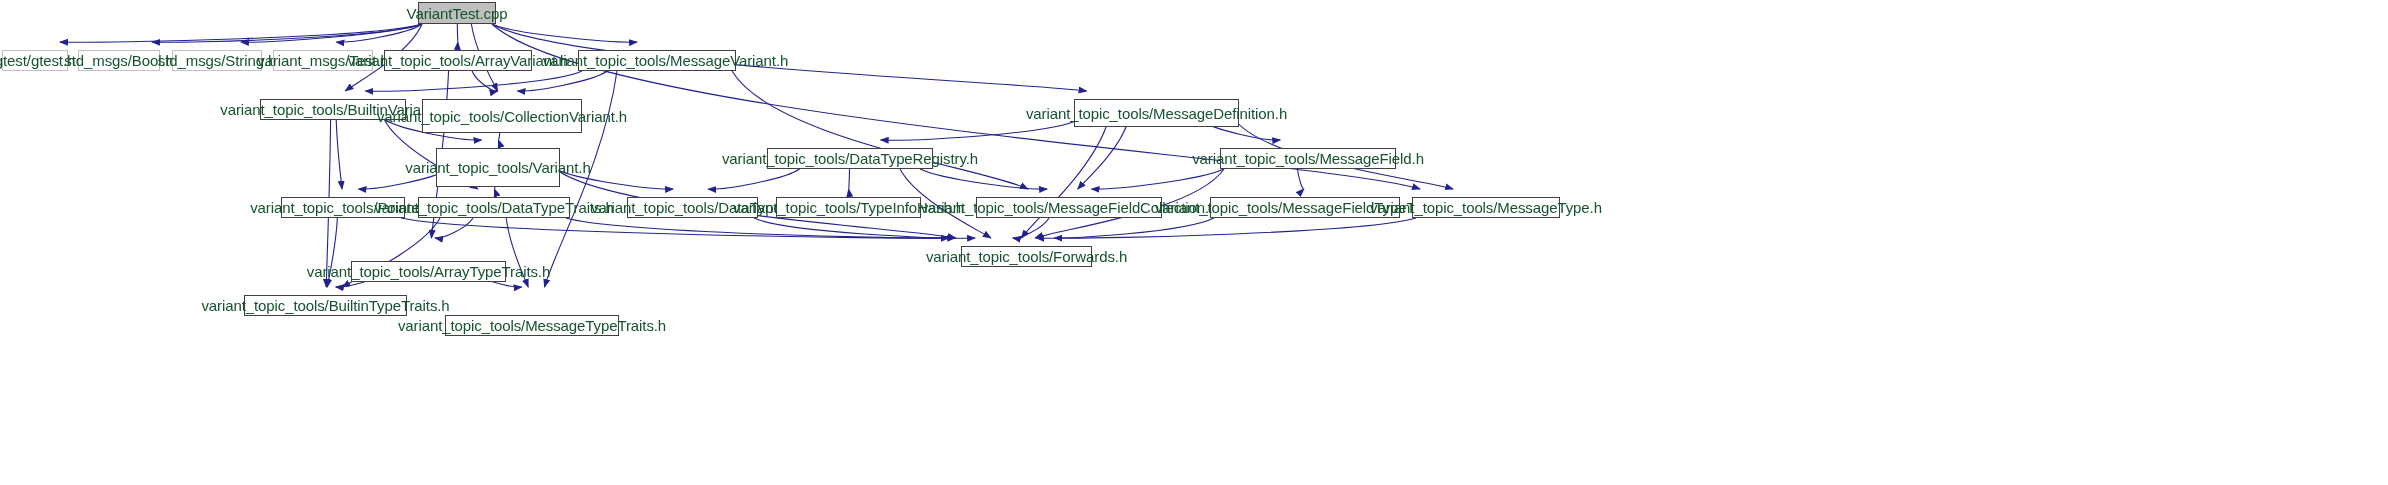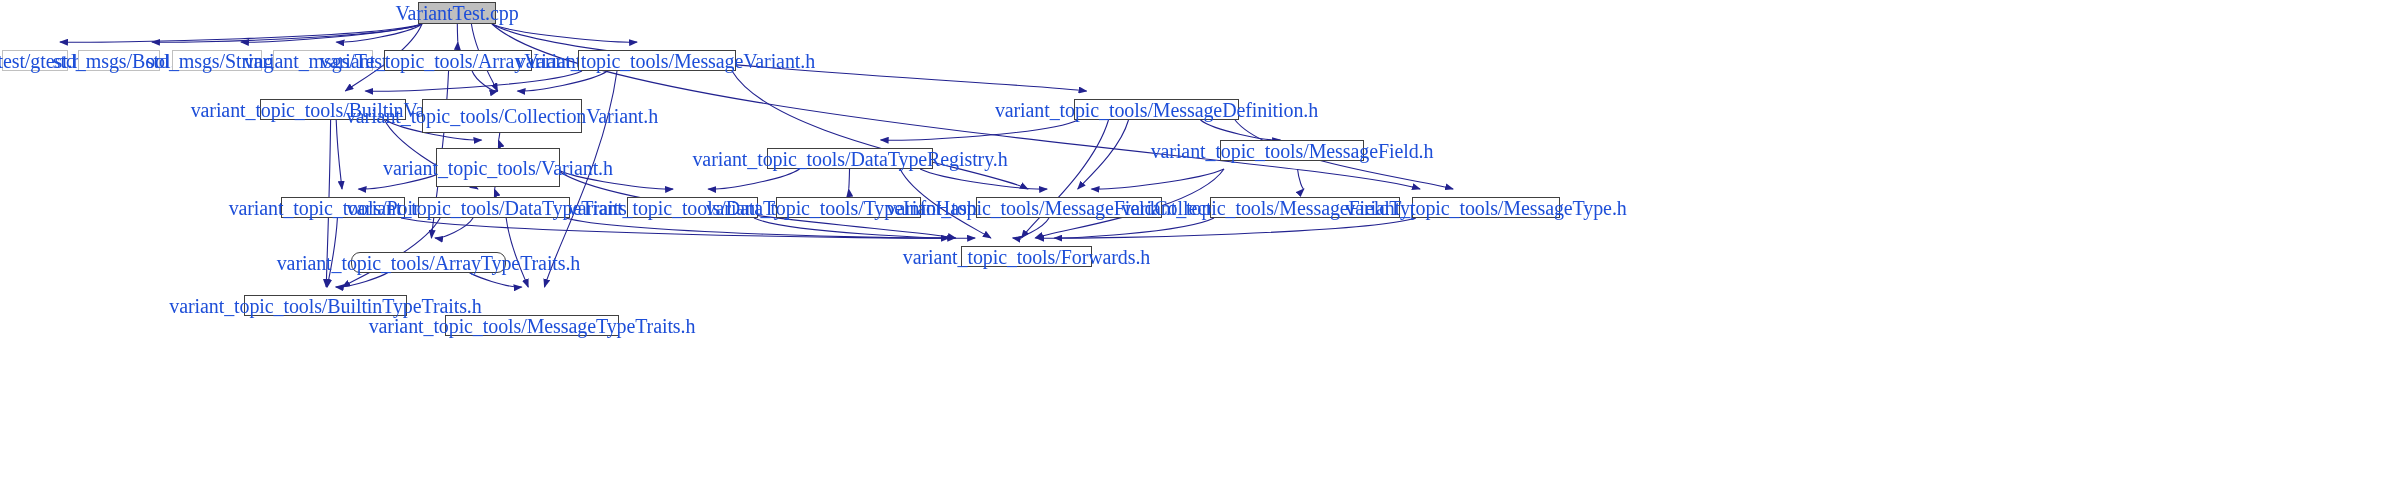--- a/index.html
+++ b/index.html
@@ -1,22 +1,22 @@
 <!DOCTYPE html>
 <html><head>
 <meta charset="utf-8">
 <style>
   html,body{margin:0;padding:0;background:#ffffff;}
   #root{position:relative;width:2388px;height:485px;background:#ffffff;
         font-family:"Liberation Sans","DejaVu Sans",sans-serif;overflow:hidden;}
   svg#edges{position:absolute;left:0;top:0;width:2388px;height:485px;pointer-events:none;}
   .node{position:absolute;box-sizing:border-box;display:flex;align-items:center;
         justify-content:center;background:#ffffff;border:1px solid #000000;
-        font-size:20px;color:#1d4ed8;white-space:nowrap;line-height:1;
-        letter-spacing:-0.1px;font-family:Liberation Serif, serif;}
+        font-size:15px;color:#14532d;white-space:nowrap;line-height:1;
+        letter-spacing:-0.1px;}
   .node.root{background:#bfbfbf;border:1px solid #404040;}
   .node.ext{border:1px solid #c0c0c0;}
   .node.hdr{border:1px solid #404040;}
 </style>
 </head>
 <body>
 
 <div id="root">
   <svg id="edges" xmlns="http://www.w3.org/2000/svg">
       <defs>
@@ -77,29 +77,29 @@
   <div id="nodes">
       <div class="node root" style="left: 418px; top: 2px; width: 78px; height: 22px;">VariantTest.cpp</div>
       <div class="node ext" style="left: 2px; top: 50px; width: 66px; height: 21px;">gtest/gtest.h</div>
       <div class="node ext" style="left: 78px; top: 50px; width: 82px; height: 21px;">std_msgs/Bool.h</div>
       <div class="node ext" style="left: 172px; top: 50px; width: 90px; height: 21px;">std_msgs/String.h</div>
       <div class="node ext" style="left: 273px; top: 50px; width: 100px; height: 21px;">variant_msgs/Test.h</div>
       <div class="node hdr" style="left: 384px; top: 50px; width: 148px; height: 21px;">variant_topic_tools/ArrayVariant.h</div>
       <div class="node hdr" style="left: 578px; top: 50px; width: 158px; height: 21px; padding-left: 17px;">variant_topic_tools/MessageVariant.h</div>
       <div class="node hdr" style="left: 260px; top: 99px; width: 146px; height: 21px;">variant_topic_tools/BuiltinVariant.h</div>
       <div class="node hdr" style="left: 422px; top: 99px; width: 160px; height: 34px;">variant_topic_tools/CollectionVariant.h</div>
-      <div class="node hdr" style="left: 1074px; top: 99px; width: 165px; height: 21px;">variant_topic_tools/MessageDefinition.h</div>
+      <div class="node hdr" style="left: 1074px; top: 99px; width: 165px; height: 28px;">variant_topic_tools/MessageDefinition.h</div>
       <div class="node hdr" style="left: 436px; top: 148px; width: 124px; height: 39px;">variant_topic_tools/Variant.h</div>
       <div class="node hdr" style="left: 767px; top: 148px; width: 166px; height: 21px;">variant_topic_tools/DataTypeRegistry.h</div>
-      <div class="node hdr" style="left: 1220px; top: 140px; width: 144px; height: 21px;">variant_topic_tools/MessageField.h</div>
+      <div class="node hdr" style="left: 1220px; top: 148px; width: 176px; height: 21px;">variant_topic_tools/MessageField.h</div>
       <div class="node hdr" style="left: 281px; top: 197px; width: 124px; height: 21px;">variant_topic_tools/Pointer.h</div>
       <div class="node hdr" style="left: 418px; top: 197px; width: 152px; height: 21px;">variant_topic_tools/DataTypeTraits.h</div>
       <div class="node hdr" style="left: 627px; top: 197px; width: 131px; height: 21px;">variant_topic_tools/DataType.h</div>
       <div class="node hdr" style="left: 776px; top: 197px; width: 145px; height: 21px;">variant_topic_tools/TypeInfoHash.h</div>
       <div class="node hdr" style="left: 976px; top: 197px; width: 186px; height: 21px;">variant_topic_tools/MessageFieldCollection.h</div>
       <div class="node hdr" style="left: 1210px; top: 197px; width: 190px; height: 21px;">variant_topic_tools/MessageFieldTypeTraits.h</div>
       <div class="node hdr" style="left: 1412px; top: 197px; width: 148px; height: 21px;">variant_topic_tools/MessageType.h</div>
-      <div class="node hdr" style="left: 351px; top: 252px; width: 155px; height: 21px; border-radius: 9px;">variant_topic_tools/ArrayTypeTraits.h</div>
+      <div class="node hdr" style="left: 351px; top: 261px; width: 155px; height: 21px;">variant_topic_tools/ArrayTypeTraits.h</div>
       <div class="node hdr" style="left: 941px; top: 246px; width: 131px; height: 21px; margin-left: 20px;">variant_topic_tools/Forwards.h</div>
       <div class="node hdr" style="left: 244px; top: 295px; width: 163px; height: 21px;">variant_topic_tools/BuiltinTypeTraits.h</div>
       <div class="node hdr" style="left: 445px; top: 295px; width: 174px; height: 21px; margin-top: 20px;">variant_topic_tools/MessageTypeTraits.h</div>
     </div>
 </div>
 
 </body></html>

